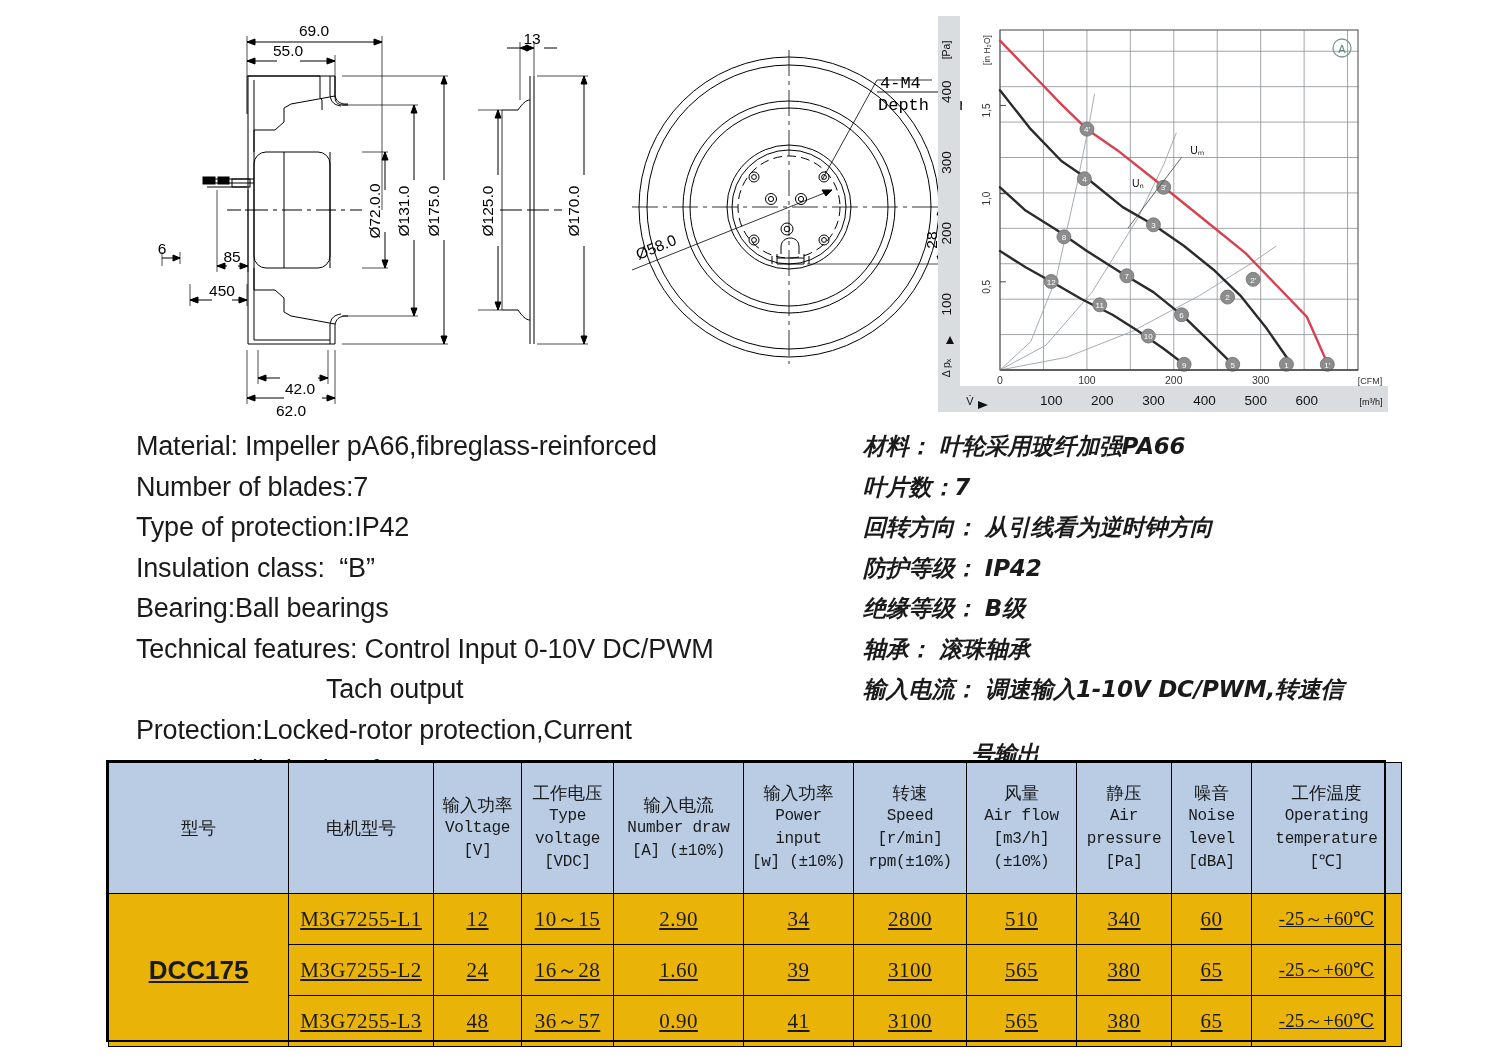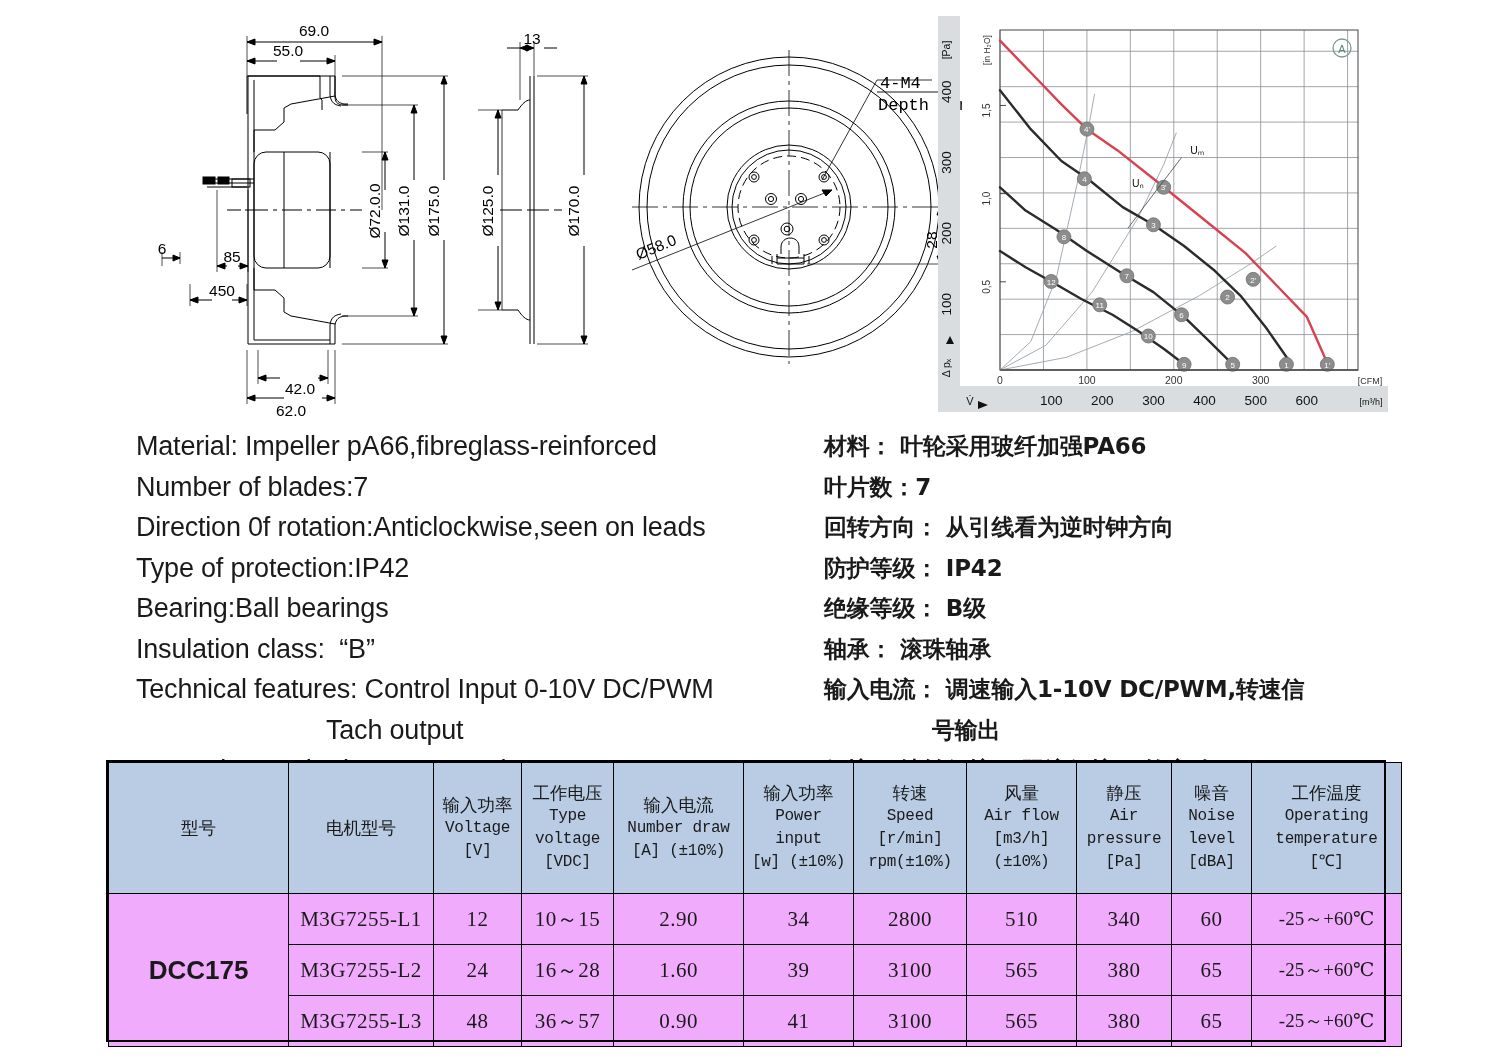--- a/index.html
+++ b/index.html
@@ -16,37 +16,37 @@
   
   .drawings{position:absolute;left:0;top:0;width:930px;height:418px;margin-left:32px;}
   .dwg-svg{position:absolute;left:0;top:0;}
 
   
   .chartbox{position:absolute;left:938px;top:16px;width:450px;height:396px;}
 
   
   .specs{position:absolute;left:0;top:418px;width:1486px;height:340px;}
   .spec-en{position:absolute;left:136px;top:8px;width:700px;}
-  .spec-cn{position:absolute;left:824px;top:8px;width:600px;}
+  .spec-cn{position:absolute;left:863px;top:8px;width:600px;font-style:italic;}
   .spec-line{
     font-size:27px;
     line-height:40.5px;
     white-space:pre;
     letter-spacing:-0.2px;
     font-weight:500;
   }
   .spec-cn .spec-line{
     font-family:"DejaVu Sans","Liberation Sans",sans-serif;
     font-size:23px;
     line-height:40.5px;
     font-weight:700;
   }
   .spec-line.indent1{padding-left:190px;}
   .spec-line.indent2{padding-left:116px;}
-  .spec-line.indentcn{padding-left:108px;}
+  .spec-line.indentcn{padding-left:108px;margin-top:24px;}
 
   
   .tablewrap{position:absolute;left:108px;top:762px;width:1272px;}
   table.spec{
     border-collapse:collapse;
     width:1272px;
     table-layout:fixed;
     font-family:"Liberation Serif", serif;
   }
   table.spec th, table.spec td{
@@ -67,25 +67,26 @@
     font-size:17.5px;
     display:block;
   }
   table.spec thead th .en{
     font-family:"Liberation Mono","DejaVu Sans Mono",monospace;
     font-size:16px;
     display:block;
     letter-spacing:-0.3px;
   }
   table.spec tbody td{
-    background:#f0abfc;
+    background:#eab308;
     height:50px;
     font-size:21px;
     font-family:"Liberation Serif","DejaVu Serif",serif;
     letter-spacing:0.5px;
+    text-decoration:underline;
   }
   table.spec tbody td.model{
     font-family:"Liberation Sans",sans-serif;
     font-weight:700;
     font-size:26px;
     letter-spacing:0px;
     margin-top:8px;
   }
   table.spec tbody td.temp{font-size:19px;letter-spacing:0px;}
   .outer-border{
@@ -462,24 +463,23 @@
         <circle cx="404" cy="32" r="9" fill="none" stroke="#7a9b94" stroke-width="1.3"></circle>
         <text x="404" y="37" text-anchor="middle" font-family="Liberation Sans, sans-serif" font-size="11" fill="#5d8279">A</text>
       </g>
     </svg>
   </div>
 
   <div class="specs">
     <div class="spec-en" id="spec-en-block">
         <div class="spec-line">Material: Impeller pA66,fibreglass-reinforced</div>
         <div class="spec-line">Number of blades:7</div>
-        <div class="spec-line">Direction 0f rotation:Anticlockwise,seen on leads</div>
         <div class="spec-line">Type of protection:IP42</div>
+        <div class="spec-line">Insulation class:  “B”</div>
         <div class="spec-line">Bearing:Ball bearings</div>
-        <div class="spec-line">Insulation class:  “B”</div>
         <div class="spec-line">Technical features: Control Input 0-10V DC/PWM</div>
         <div class="spec-line indent1">Tach output</div>
         <div class="spec-line">Protection:Locked-rotor protection,Current</div>
         <div class="spec-line indent2">limited, soft start</div>
         <div class="spec-line">Amb.Temp: -25 ~ +60℃</div>
       </div>
     <div class="spec-cn" id="spec-cn-block">
         <div class="spec-line">材料： 叶轮采用玻纤加强PA66</div>
         <div class="spec-line">叶片数：7</div>
         <div class="spec-line">回转方向： 从引线看为逆时钟方向</div>

